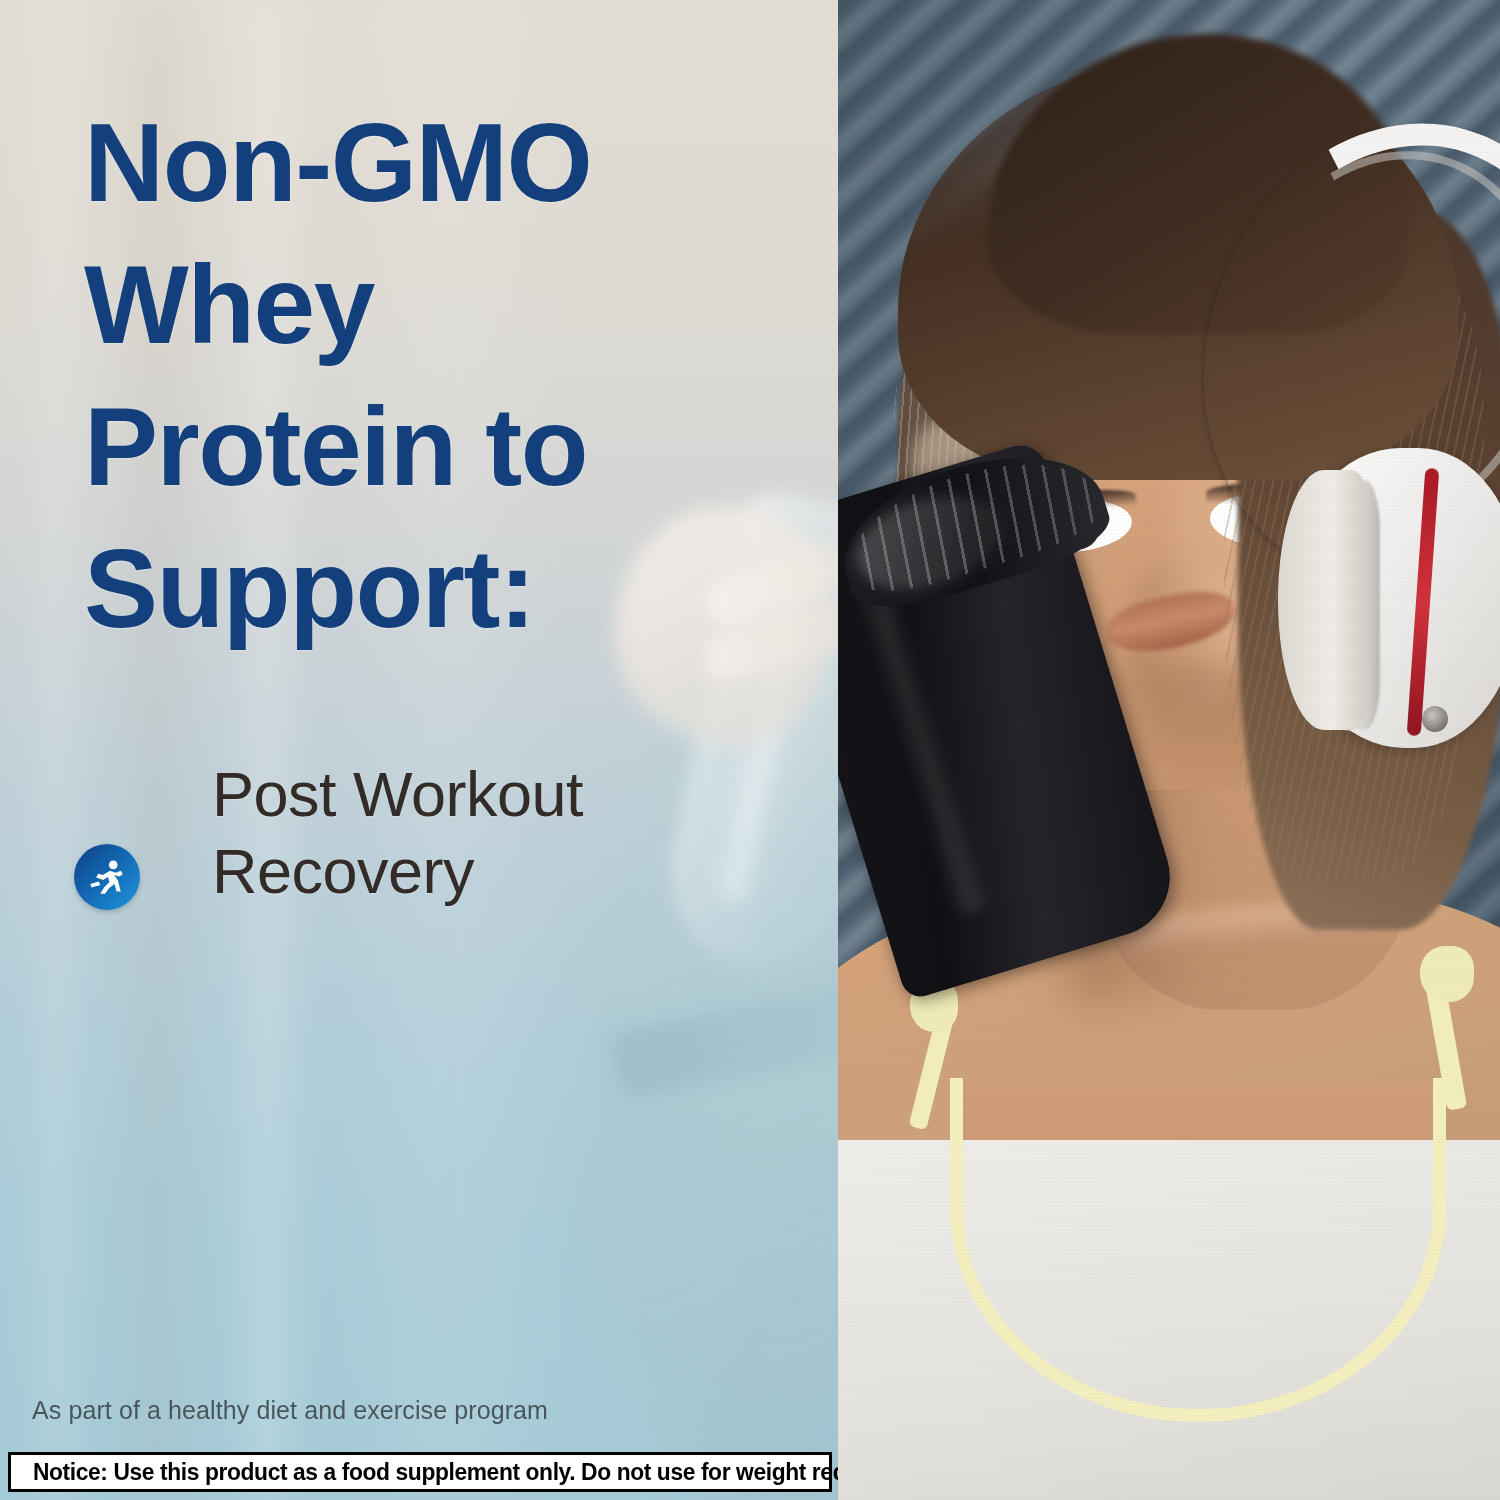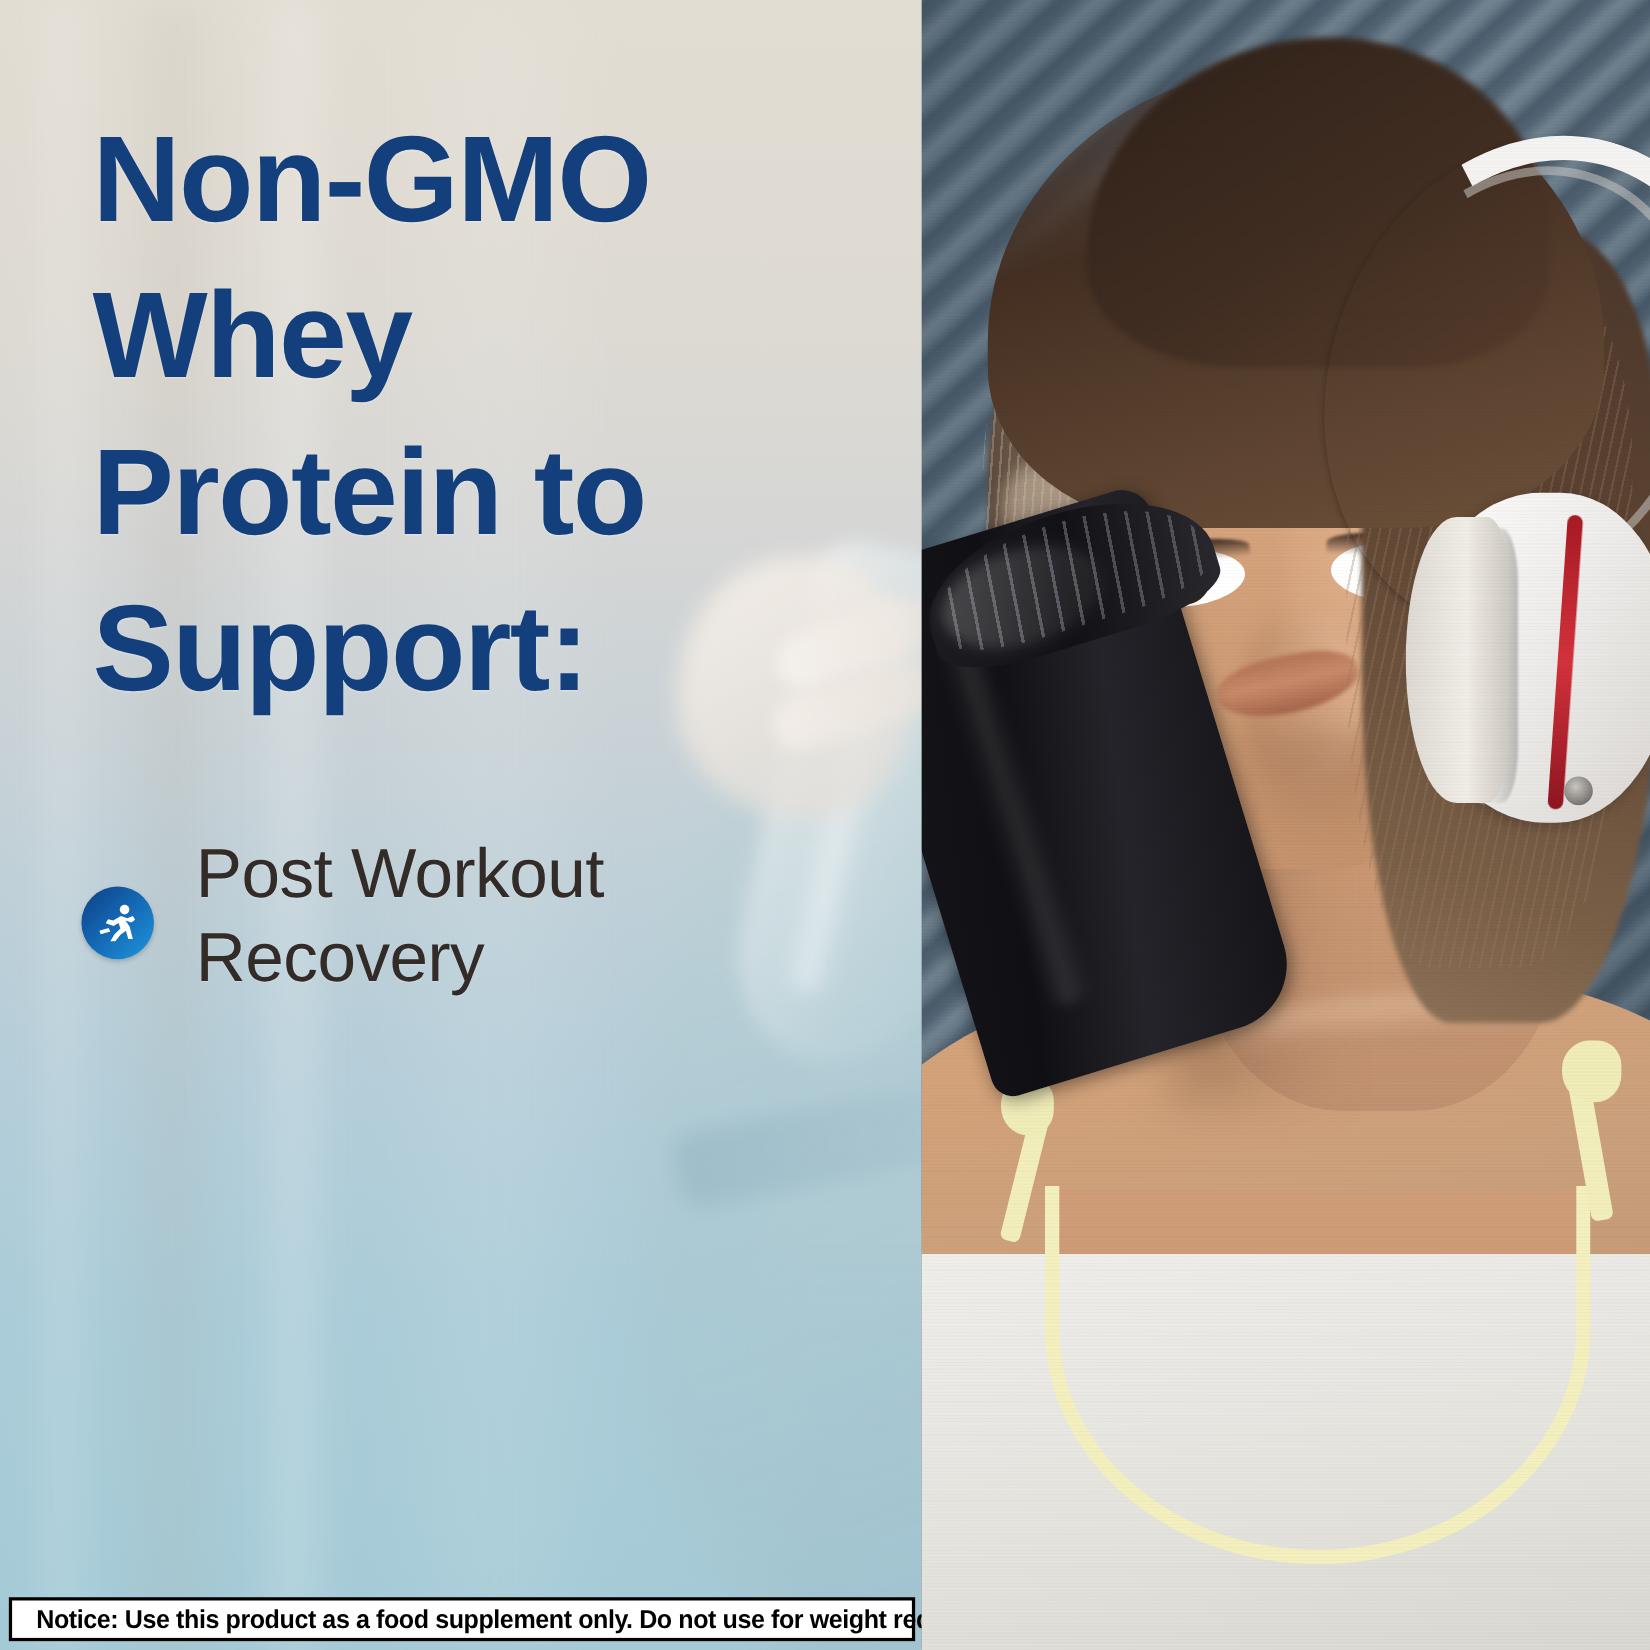--- a/index.html
+++ b/index.html
@@ -203,22 +203,23 @@
 
   
   .benefits {
     position: absolute;
     left: 74px;
     top: 756px;
     width: 700px;
   }
   .benefit-row {
     display: flex;
-    align-items: center;
+    align-items: flex-end;
     margin-bottom: 66px;
+    gap: 34px;
   }
   .benefit-icon {
     flex: 0 0 auto;
     width: 66px;
     height: 66px;
     border-radius: 50%;
     margin-right: 38px;
     margin-top: 12px;
     background: linear-gradient(135deg, #0d3f84 0%, #1468b4 48%, #1e96dc 100%);
     box-shadow: 0 2px 5px rgba(0,0,0,0.20);
@@ -722,20 +723,21 @@
             <path d="M14 29.5 L4 32.5 L5.5 36.5 L16 33.5 Z" fill="#ffffff"></path>
           </svg>
         </span>
         <span class="benefit-text">Post Workout
 Recovery</span>
       </div>
 
 
     </div>
 
+    <div class="disclaimer">As part of a healthy diet and exercise program</div>
   </div>
 
   <div class="notice-bar">
     <span class="notice-text">Notice: Use this product as a food supplement only. Do not use for weight reduction.</span>
   </div>
 
   <div class="right-photo">
     <div class="wall"></div>
     <div class="wall-shade"></div>
 

